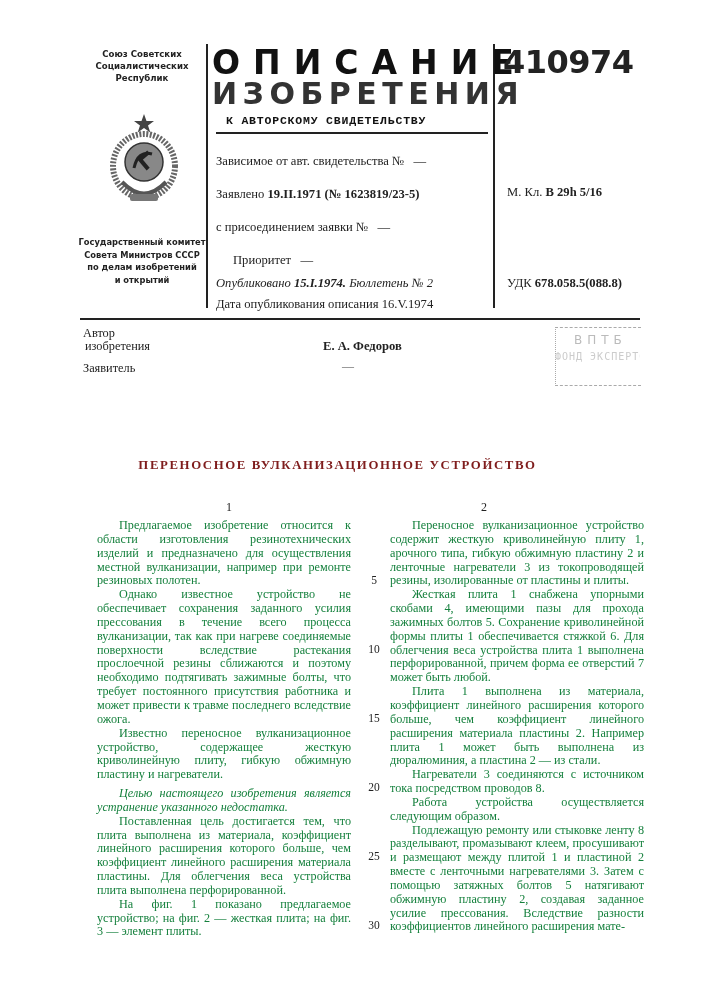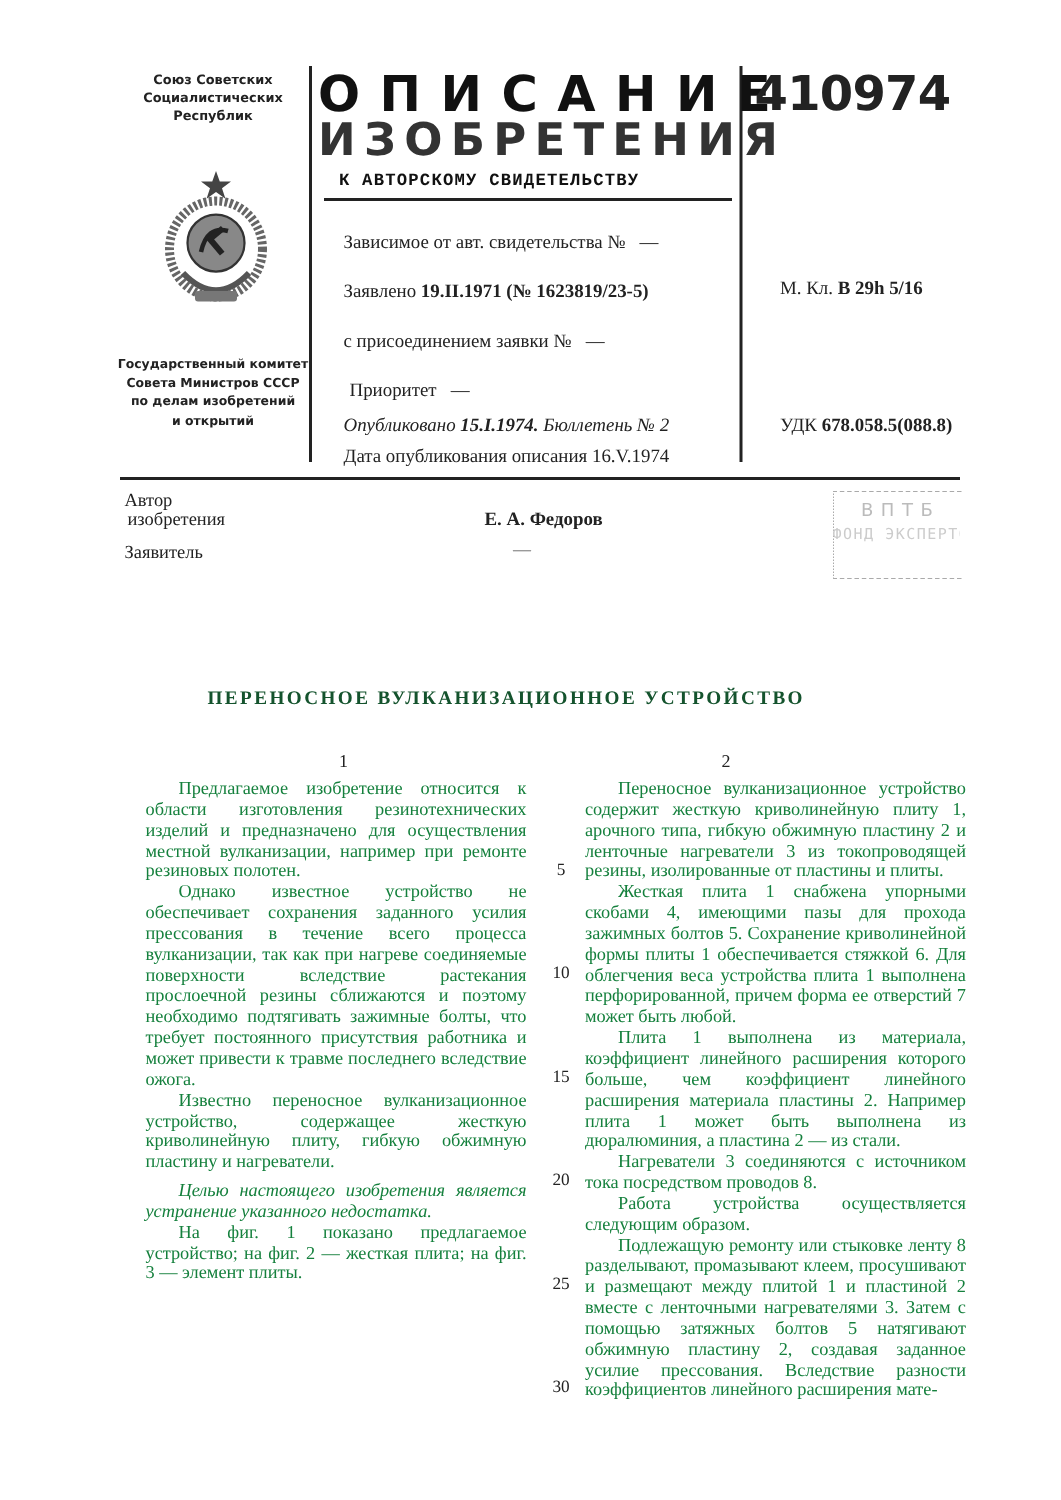--- a/index.html
+++ b/index.html
@@ -42,26 +42,26 @@
     font-family: Liberation Mono, monospace; font-weight: bold; font-size: 11.5px;
     letter-spacing: 0.8px; line-height: 14px; color: #111;
   }
   .title-rule { left: 216px; top: 132px; width: 272px; height: 2px; background: #222; }
   .patent-no {
     left: 503px; top: 44px;
     font-family: "DejaVu Sans", sans-serif; font-weight: bold; font-size: 32px;
     line-height: 36px; color: #222; letter-spacing: -0.5px;
   }
 
-  .meta { font-size: 12.6px; line-height: 16px; white-space: nowrap; color: #222; margin-left: 13px; }
+  .meta { font-size: 12.6px; line-height: 16px; white-space: nowrap; color: #222; }
   .meta b { font-weight: bold; }
   .m1 { left: 216px; top: 153px; }
   .m2 { left: 216px; top: 186px; }
   .m3 { left: 216px; top: 219px; }
-  .m4 { left: 220px; top: 252px; }
+  .m4 { left: 233px; top: 252px; }
   .m5 { left: 216px; top: 260px; }
   .m5 { top: 284px; font-style: italic; }
   .m6 { left: 216px; top: 291px; }
   .m5 { top: 275px; }
   .m6 { top: 296px; }
 
   .mr1 { left: 507px; top: 184px; }
   .mr2 { left: 507px; top: 275px; }
 
   .hrule { left: 80px; top: 318px; width: 560px; height: 2px; background: #222; }
@@ -80,21 +80,21 @@
     left: 574px; top: 333px; font-family: "DejaVu Sans", sans-serif;
     font-size: 12px; color: #bbb; letter-spacing: 5px;
   }
   .stamp-t2 {
     left: 555px; top: 351px; font-family: "DejaVu Sans Mono", monospace;
     font-size: 12px; color: #ccc; letter-spacing: 1px;
   }
 
   .doc-title {
     left: 0; top: 458px; width: 665px; text-align: center;
-    font-weight: bold; font-size: 12.8px; letter-spacing: 1.6px; color: #14532d;
+    font-weight: bold; font-size: 12.8px; letter-spacing: 1.6px; color: #7f1d1d;
     padding-left: 10px; box-sizing: border-box;
   }
   .colno { font-size: 12px; color: #222; }
   .c1no { left: 226px; top: 500px; }
   .c2no { left: 481px; top: 500px; }
 
   .col {
     width: 254px; font-size: 12.2px; line-height: 13.85px;
     text-align: justify; color: #15803d;
   }
@@ -184,20 +184,21 @@
 
 <div class="abs doc-title">ПЕРЕНОСНОЕ ВУЛКАНИЗАЦИОННОЕ УСТРОЙСТВО</div>
 <div class="abs colno c1no">1</div>
 <div class="abs colno c2no">2</div>
 
 <div class="abs col col1">
   <p>Предлагаемое изобретение относится к области изготовления резинотехнических изделий и предназначено для осуществления местной вулканизации, например при ремонте резиновых полотен.</p>
   <p>Однако известное устройство не обеспечивает сохранения заданного усилия прессования в течение всего процесса вулканизации, так как при нагреве соединяемые поверхности вследствие растекания прослоечной резины сближаются и поэтому необходимо подтягивать зажимные болты, что требует постоянного присутствия работника и может привести к травме последнего вследствие ожога.</p>
   <p>Известно переносное вулканизационное устройство, содержащее жесткую криволинейную плиту, гибкую обжимную пластину и нагреватели.</p>
   <p class="gap">Целью настоящего изобретения является устранение указанного недостатка.</p>
+  <p>Поставленная цель достигается тем, что плита выполнена из материала, коэффициент линейного расширения которого больше, чем коэффициент линейного расширения материала пластины. Для облегчения веса устройства плита выполнена перфорированной.</p>
   <p>На фиг. 1 показано предлагаемое устройство; на фиг. 2 — жесткая плита; на фиг. 3 — элемент плиты.</p>
 </div>
 
 <div class="abs lnum" style="left:365px; top:574px;">5</div>
 <div class="abs lnum" style="left:365px; top:643px;">10</div>
 <div class="abs lnum" style="left:365px; top:712px;">15</div>
 <div class="abs lnum" style="left:365px; top:781px;">20</div>
 <div class="abs lnum" style="left:365px; top:850px;">25</div>
 <div class="abs lnum" style="left:365px; top:919px;">30</div>
 

